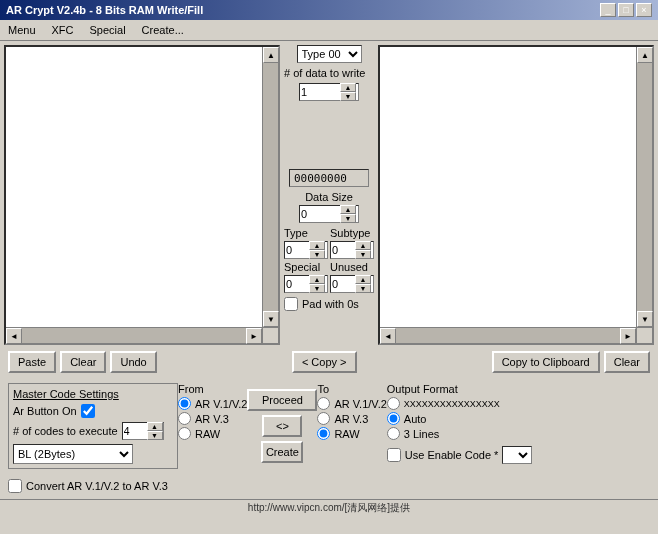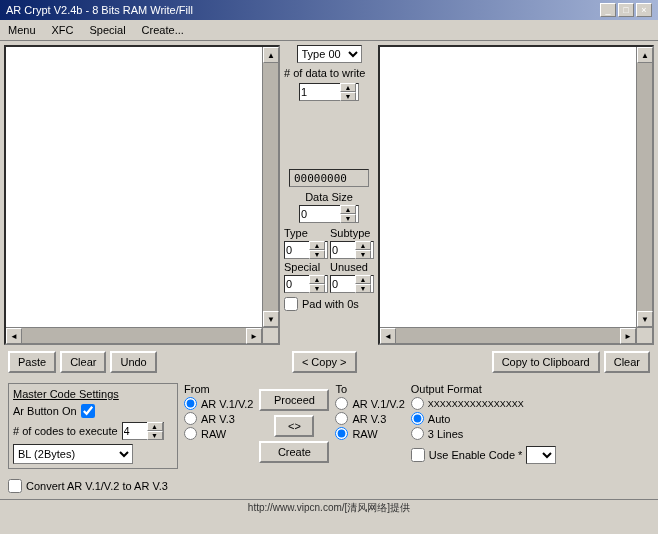--- a/index.html
+++ b/index.html
@@ -13,21 +13,21 @@
     }
     .title-bar {
       background: linear-gradient(to right, #0a246a, #a6b5d7);
       color: white;
       padding: 3px 6px;
       display: flex;
       align-items: center;
       justify-content: space-between;
       height: 20px;
     }
-    .title-bar-text { font-size: 11px; font-weight: normal; }
+    .title-bar-text { font-size: 11px; font-weight: bold; }
     .title-bar-controls { display: flex; gap: 2px; }
     .title-btn {
       width: 16px; height: 14px;
       background: #d4d0c8;
       border: 1px solid;
       border-color: #ffffff #808080 #808080 #ffffff;
       font-size: 9px;
       cursor: pointer;
       display: flex; align-items: center; justify-content: center;
     }
@@ -208,21 +208,21 @@
       height: 22px;
       padding: 1px 8px;
       background: #d4d0c8;
       border: 2px solid;
       border-color: #ffffff #808080 #808080 #ffffff;
       font-size: 11px;
       cursor: pointer;
     }
     .bottom-section {
       display: flex;
-      gap: 6px;
+      gap: 0;
       padding: 4px;
       background: #d4d0c8;
     }
     .master-code-panel {
       border: 1px solid #808080;
       padding: 4px;
       display: flex;
       flex-direction: column;
       gap: 4px;
       width: 170px;
@@ -285,21 +285,21 @@
     .arrow-btn {
       width: 40px;
       height: 22px;
       background: #d4d0c8;
       border: 2px solid;
       border-color: #ffffff #808080 #808080 #ffffff;
       font-size: 11px;
       cursor: pointer;
     }
     .create-btn {
-      width: 70px;
+      width: 42px;
       height: 22px;
       background: #d4d0c8;
       border: 2px solid;
       border-color: #ffffff #808080 #808080 #ffffff;
       font-size: 11px;
       cursor: pointer;
     }
     .output-panel {
       display: flex;
       flex-direction: column;

